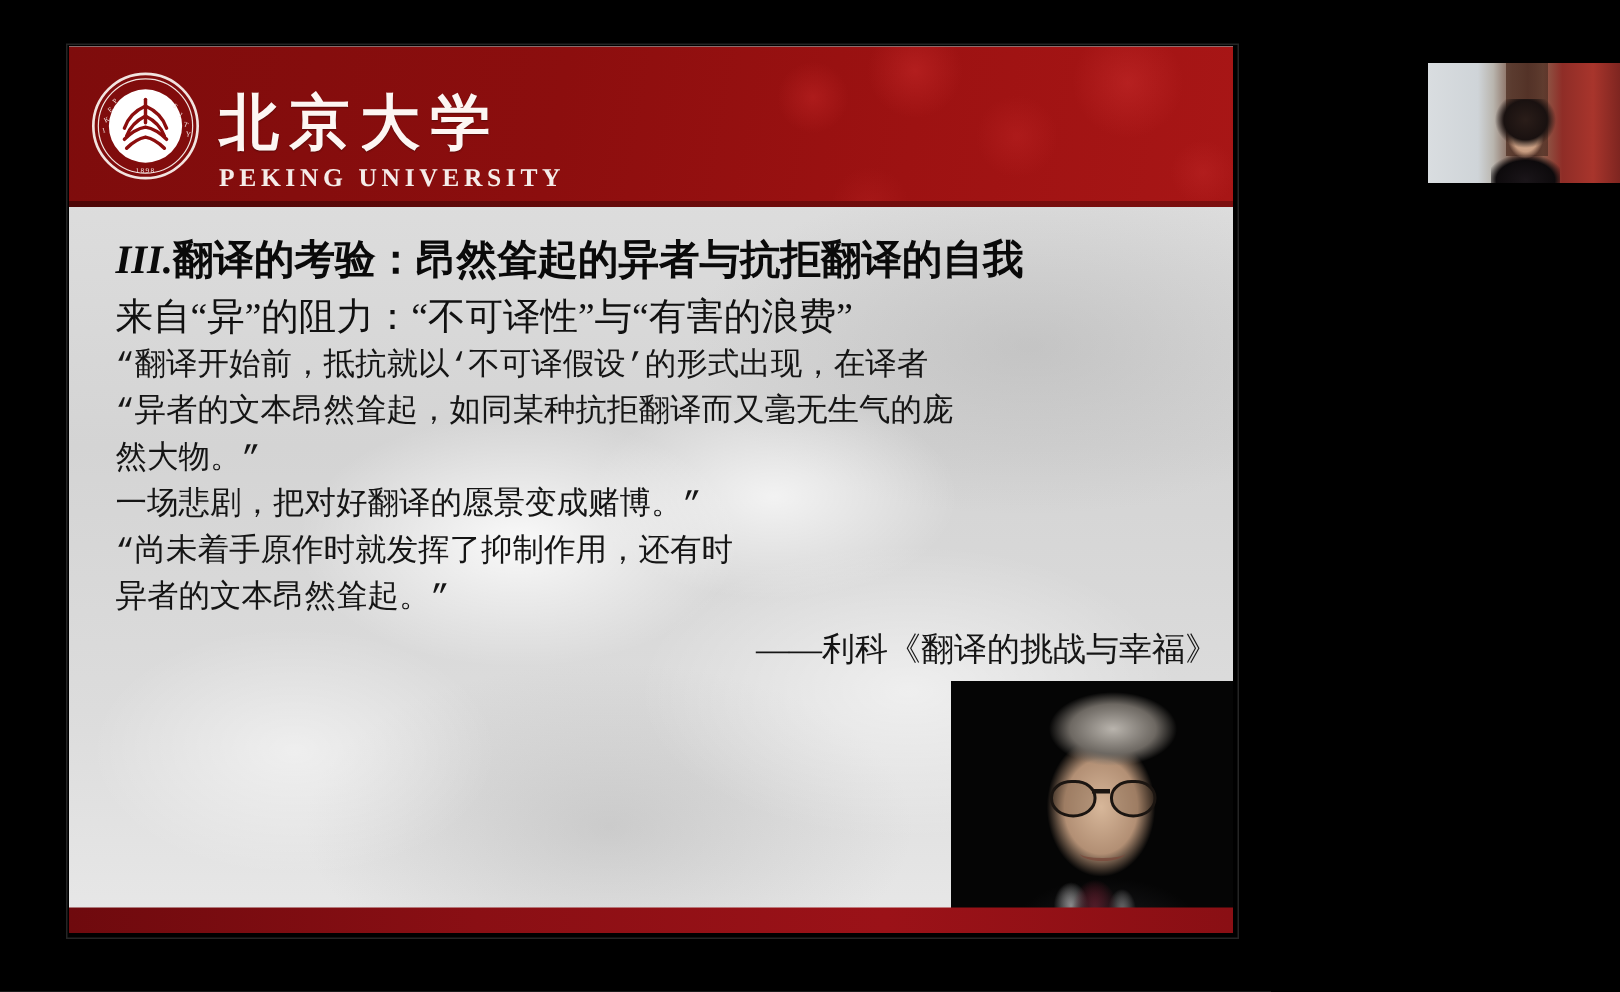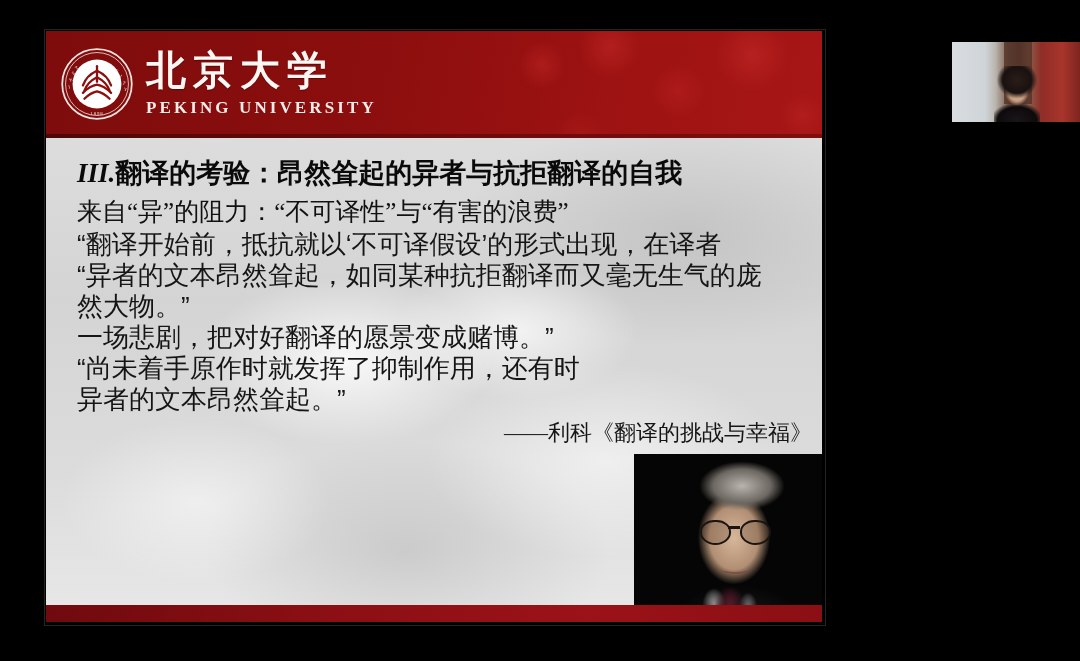--- a/index.html
+++ b/index.html
@@ -93,20 +93,21 @@
   }
   #pku-cn {
     font-family: "Liberation Serif", "DejaVu Serif", serif;
     font-size: 40px;
     font-weight: bold;
     color: #fdf6f3;
     letter-spacing: 7px;
     line-height: 48px;
     white-space: nowrap;
     text-shadow: 0 1px 1px rgba(0,0,0,0.35);
+    margin-top: 11px;
   }
   #pku-en {
     font-family: "Liberation Serif", "DejaVu Serif", serif;
     font-size: 17px;
     font-weight: 600;
     color: #f5ece9;
     letter-spacing: 3.1px;
     line-height: 22px;
     white-space: nowrap;
     margin-top: 2px;
@@ -146,22 +147,22 @@
   }
   .subhead-fr {
     font-family: "Liberation Serif", "DejaVu Serif", serif;
     font-size: 24px;
     line-height: 33px;
     color: #111111;
     padding-left: 8px;
   }
 
   .quote-line {
-    font-family: Liberation Sans, sans-serif;
-    font-size: 26px;
+    font-family: Liberation Mono, monospace;
+    font-size: 21px;
     line-height: 31px;
     color: #151515;
     white-space: pre;
   }
   .attribution {
     font-family: "Liberation Serif", "DejaVu Serif", serif;
     font-size: 22px;
     line-height: 31px;
     color: #151515;
     text-align: right;

